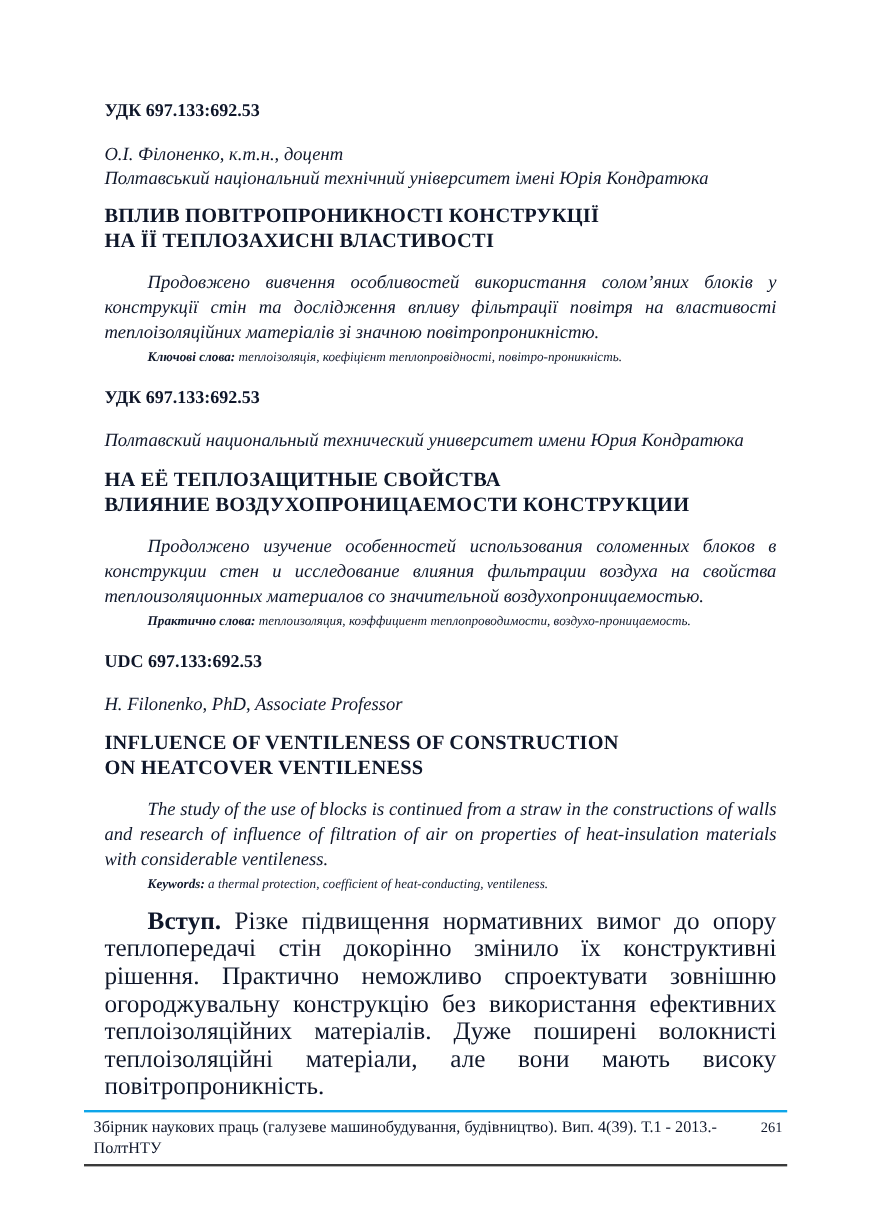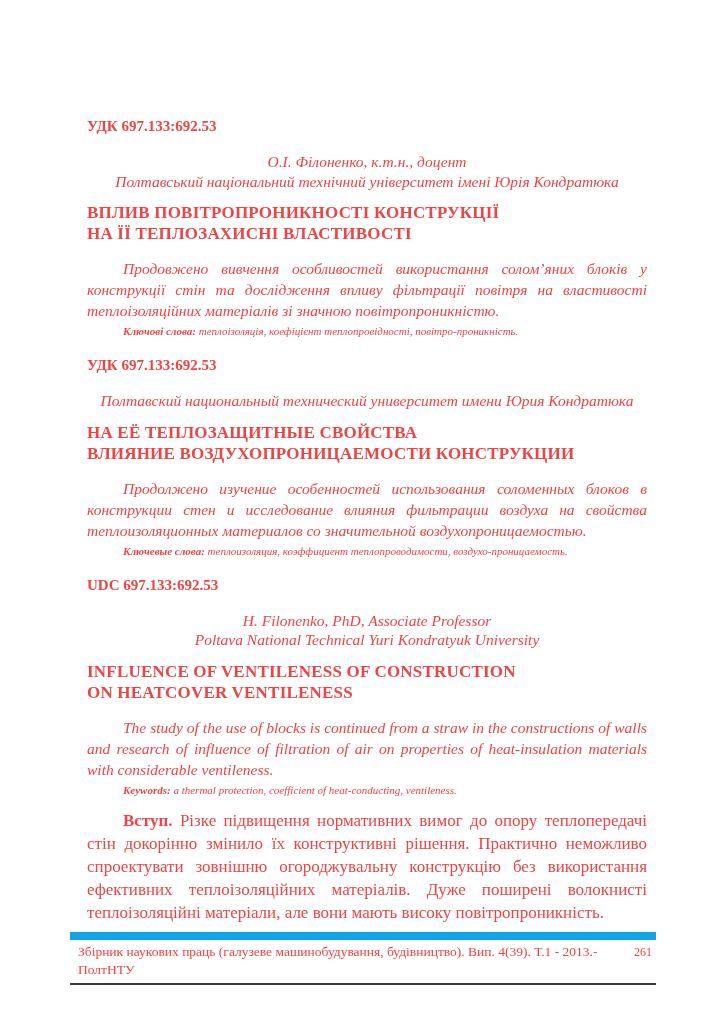--- a/index.html
+++ b/index.html
@@ -2,34 +2,34 @@
 <html><head>
 <meta charset="utf-8">
 <style>
   html, body { margin:0; padding:0; background:#ffffff; }
   .page {
     position:relative;
     width:725px; height:1024px;
     box-sizing:border-box;
     margin:0 auto;
     background:#ffffff;
-    color:#ef4444;
+    color:#0f172a;
     font-family:"Liberation Serif","DejaVu Serif",serif;
-    padding:117px 78px 0 87px;
+    padding:84px 78px 0 87px;
     overflow:hidden;
   }
   .section { margin-bottom:14px; }
   .udc {
     font-weight:bold;
     font-size:15px;
     line-height:19px;
     margin:0 0 16px 0;
   }
   .byline {
-    text-align:center;
+    text-align:left;
     font-style:italic;
     font-size:15.5px;
     line-height:19.5px;
     margin:0 0 11px 0;
   }
   .title {
     font-weight:bold;
     font-size:17px;
     line-height:21px;
     margin:0 0 14px 0;
@@ -46,31 +46,31 @@
   .keywords {
     font-style:italic;
     font-size:11px;
     line-height:21px;
     text-align:justify;
     text-indent:36px;
     margin:0;
   }
   .keywords .kw-label { font-weight:bold; }
   .body-par {
-    font-size:17px;
+    font-size:21px;
     line-height:23px;
     text-align:justify;
     text-indent:36px;
     margin:8px 0 8px 0;
   }
   .body-par .lead { font-weight:bold; }
   .footer {
     margin-left:-17px;
     margin-right:-9px;
-    border-top:8px solid #0ea5e9;
+    border-top:2px solid #0ea5e9;
     border-bottom:2px solid #3a3a3a;
     padding:3px 2px 4px 8px;
     display:flex;
     justify-content:space-between;
     align-items:baseline;
   }
   .footer-citation {
     font-size:13.5px;
     line-height:18px;
   }
@@ -103,28 +103,27 @@
   <div class="section">
     <p class="udc">УДК 697.133:692.53</p>
     <div class="byline">
       <div>Полтавский национальный технический университет имени Юрия Кондратюка</div>
     </div>
     <div class="title">
       <div>НА ЕЁ ТЕПЛОЗАЩИТНЫЕ СВОЙСТВА</div>
       <div>ВЛИЯНИЕ ВОЗДУХОПРОНИЦАЕМОСТИ КОНСТРУКЦИИ</div>
     </div>
     <p class="abstract">Продолжено изучение особенностей использования соломенных блоков в конструкции стен и исследование влияния фильтрации воздуха на свойства теплоизоляционных материалов со значительной воздухопроницаемостью.</p>
-    <p class="keywords"><span class="kw-label">Ключевые слова:</span><span> теплоизоляция, коэффициент теплопроводимости, воздухо-проницаемость.</span></p>
+    <p class="keywords"><span class="kw-label">Практично слова:</span><span> теплоизоляция, коэффициент теплопроводимости, воздухо-проницаемость.</span></p>
   </div>
 
   <div class="section" style="margin-bottom:1px;font-family:Liberation Serif, serif;">
     <p class="udc">UDC 697.133:692.53</p>
     <div class="byline">
       <div>H. Filonenko, PhD, Associate Professor</div>
-      <div>Poltava National Technical Yuri Kondratyuk University</div>
     </div>
     <div class="title">
       <div>INFLUENCE OF VENTILENESS OF CONSTRUCTION</div>
       <div>ON HEATCOVER VENTILENESS</div>
     </div>
     <p class="abstract">The study of the use of blocks is continued from a straw in the constructions of walls and research of influence of filtration of air on properties of heat-insulation materials with considerable ventileness.</p>
     <p class="keywords"><span class="kw-label">Keywords:</span><span> a thermal protection, coefficient of heat-conducting, ventileness.</span></p>
   </div>
 
   <p class="body-par"><span class="lead">Вступ.</span><span> Різке підвищення нормативних вимог до опору теплопередачі стін докорінно змінило їх конструктивні рішення. Практично неможливо спроектувати зовнішню огороджувальну конструкцію без використання ефективних теплоізоляційних матеріалів. Дуже поширені волокнисті теплоізоляційні матеріали, але вони мають високу повітропроникність.</span></p>

